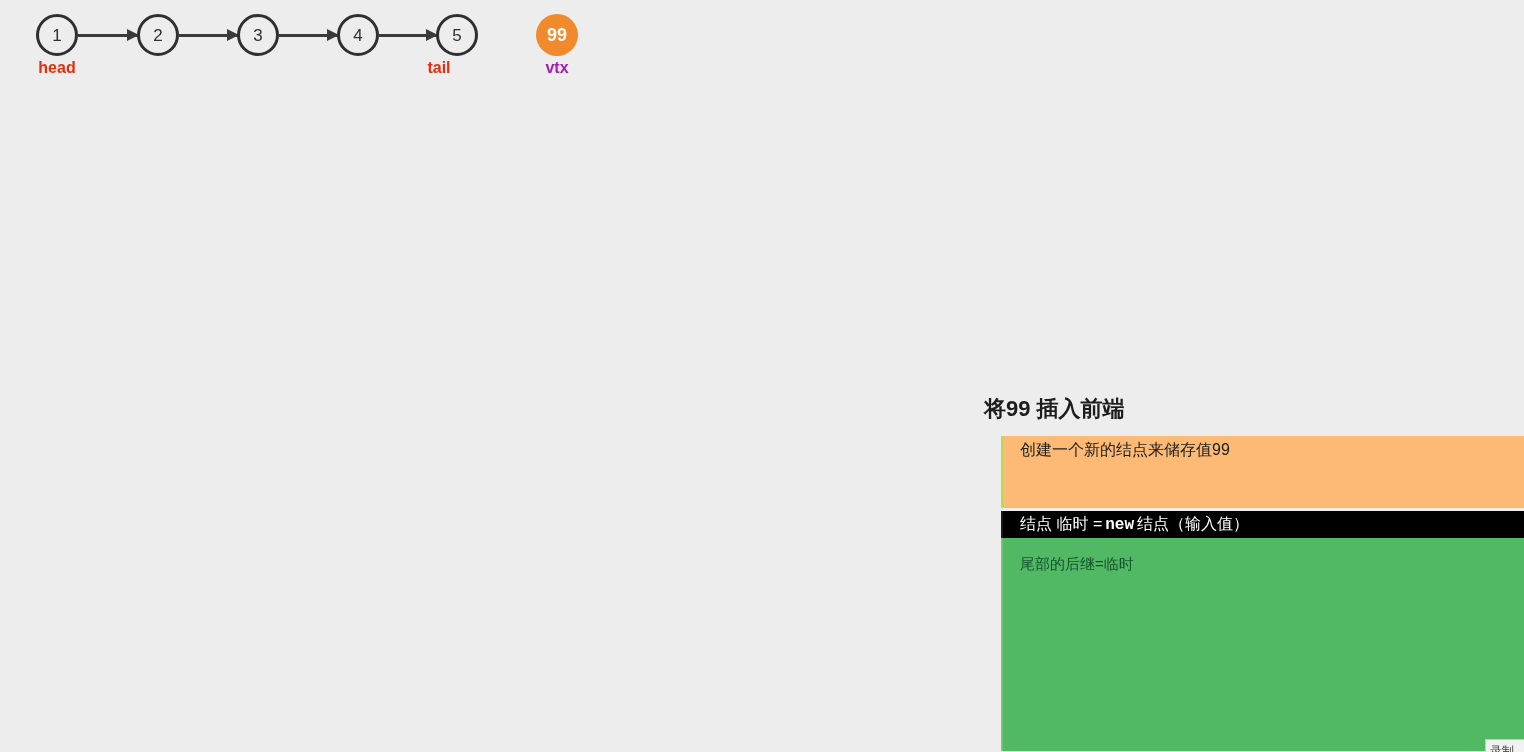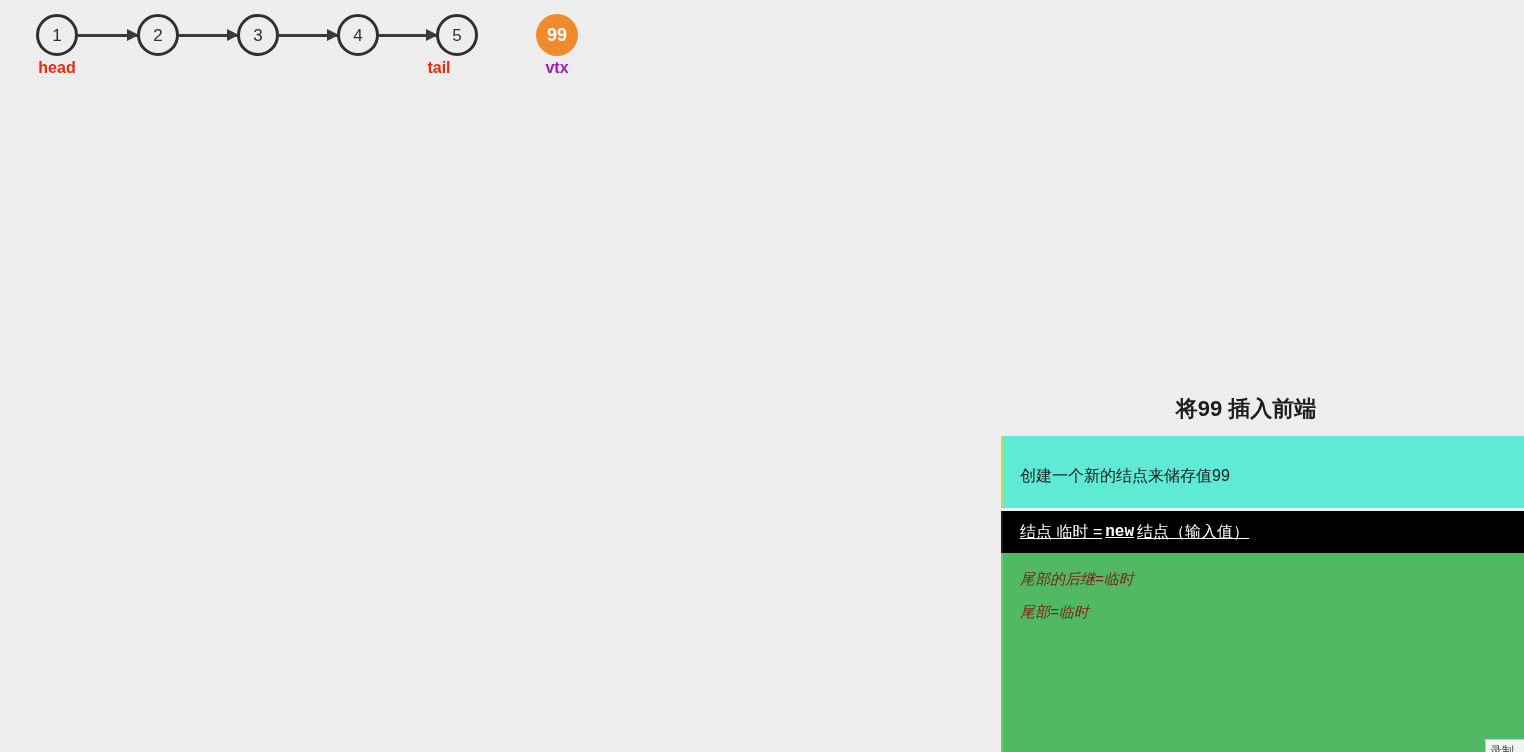--- a/index.html
+++ b/index.html
@@ -73,77 +73,75 @@
     border-top: 6.5px solid transparent;
     border-bottom: 6.5px solid transparent;
   }
 
   
   #panel-title {
     position: absolute;
     right: 0;
     top: 394px;
     width: 540px;
-    text-align: center;
+    text-align: left;
     padding-right: 16px;
     box-sizing: border-box;
     font-size: 22px;
     font-weight: bold;
     color: #1d1d1d;
   }
   #panel {
     position: absolute;
     left: 1001px;
     top: 436px;
     right: 0;
     bottom: 0;
   }
   #desc-box {
-    background: #5eead4;
+    background: #fdba74;
     height: 72px;
     box-sizing: border-box;
-    padding: 30px 0 0 17px;
+    padding: 4px 0 0 17px;
     font-size: 16px;
     color: #1d1d1d;
     border-left: 2px solid #b6dc4f;
   }
   #code-divider {
     height: 3px;
     background: #ededed;
   }
   #code-current {
     background: #000000;
-    height: 42px;
+    height: 27px;
     box-sizing: border-box;
     padding-left: 17px;
     display: flex;
     align-items: center;
     color: #ffffff;
     font-size: 16px;
     border-left: 2px solid #1a1a1a;
-    text-decoration: underline;
   }
   #code-current .kw {
     font-family: "Liberation Mono", monospace;
     font-weight: bold;
     margin: 0 3px;
   }
   #code-rest {
     background: #51b863;
     box-sizing: border-box;
     padding: 9px 0 0 17px;
     height: 213px;
     border-left: 2px solid #6cc67b;
   }
   .code-line {
-    color: #7f1d1d;
+    color: #14532d;
     font-size: 15px;
     line-height: 33px;
     white-space: pre;
-    font-style: italic;
   }
   #record-chip {
     position: absolute;
     left: 1485px;
     top: 739px;
     width: 45px;
     height: 22px;
     background: #f2f2f2;
     border: 1px solid #c9c9c9;
     box-sizing: border-box;
@@ -204,20 +202,19 @@
   <div id="code-divider"></div>
 
   <div id="code-current">
     <span>结点 临时 =</span>
     <span class="kw">new</span>
     <span>结点（输入值）</span>
   </div>
 
   <div id="code-rest">
     <div class="code-line">尾部的后继=临时</div>
-    <div class="code-line">尾部=临时</div>
   </div>
 
 </div>
 
 <div id="record-chip">
   <span>录制</span>
 </div>
 
 </body></html>

